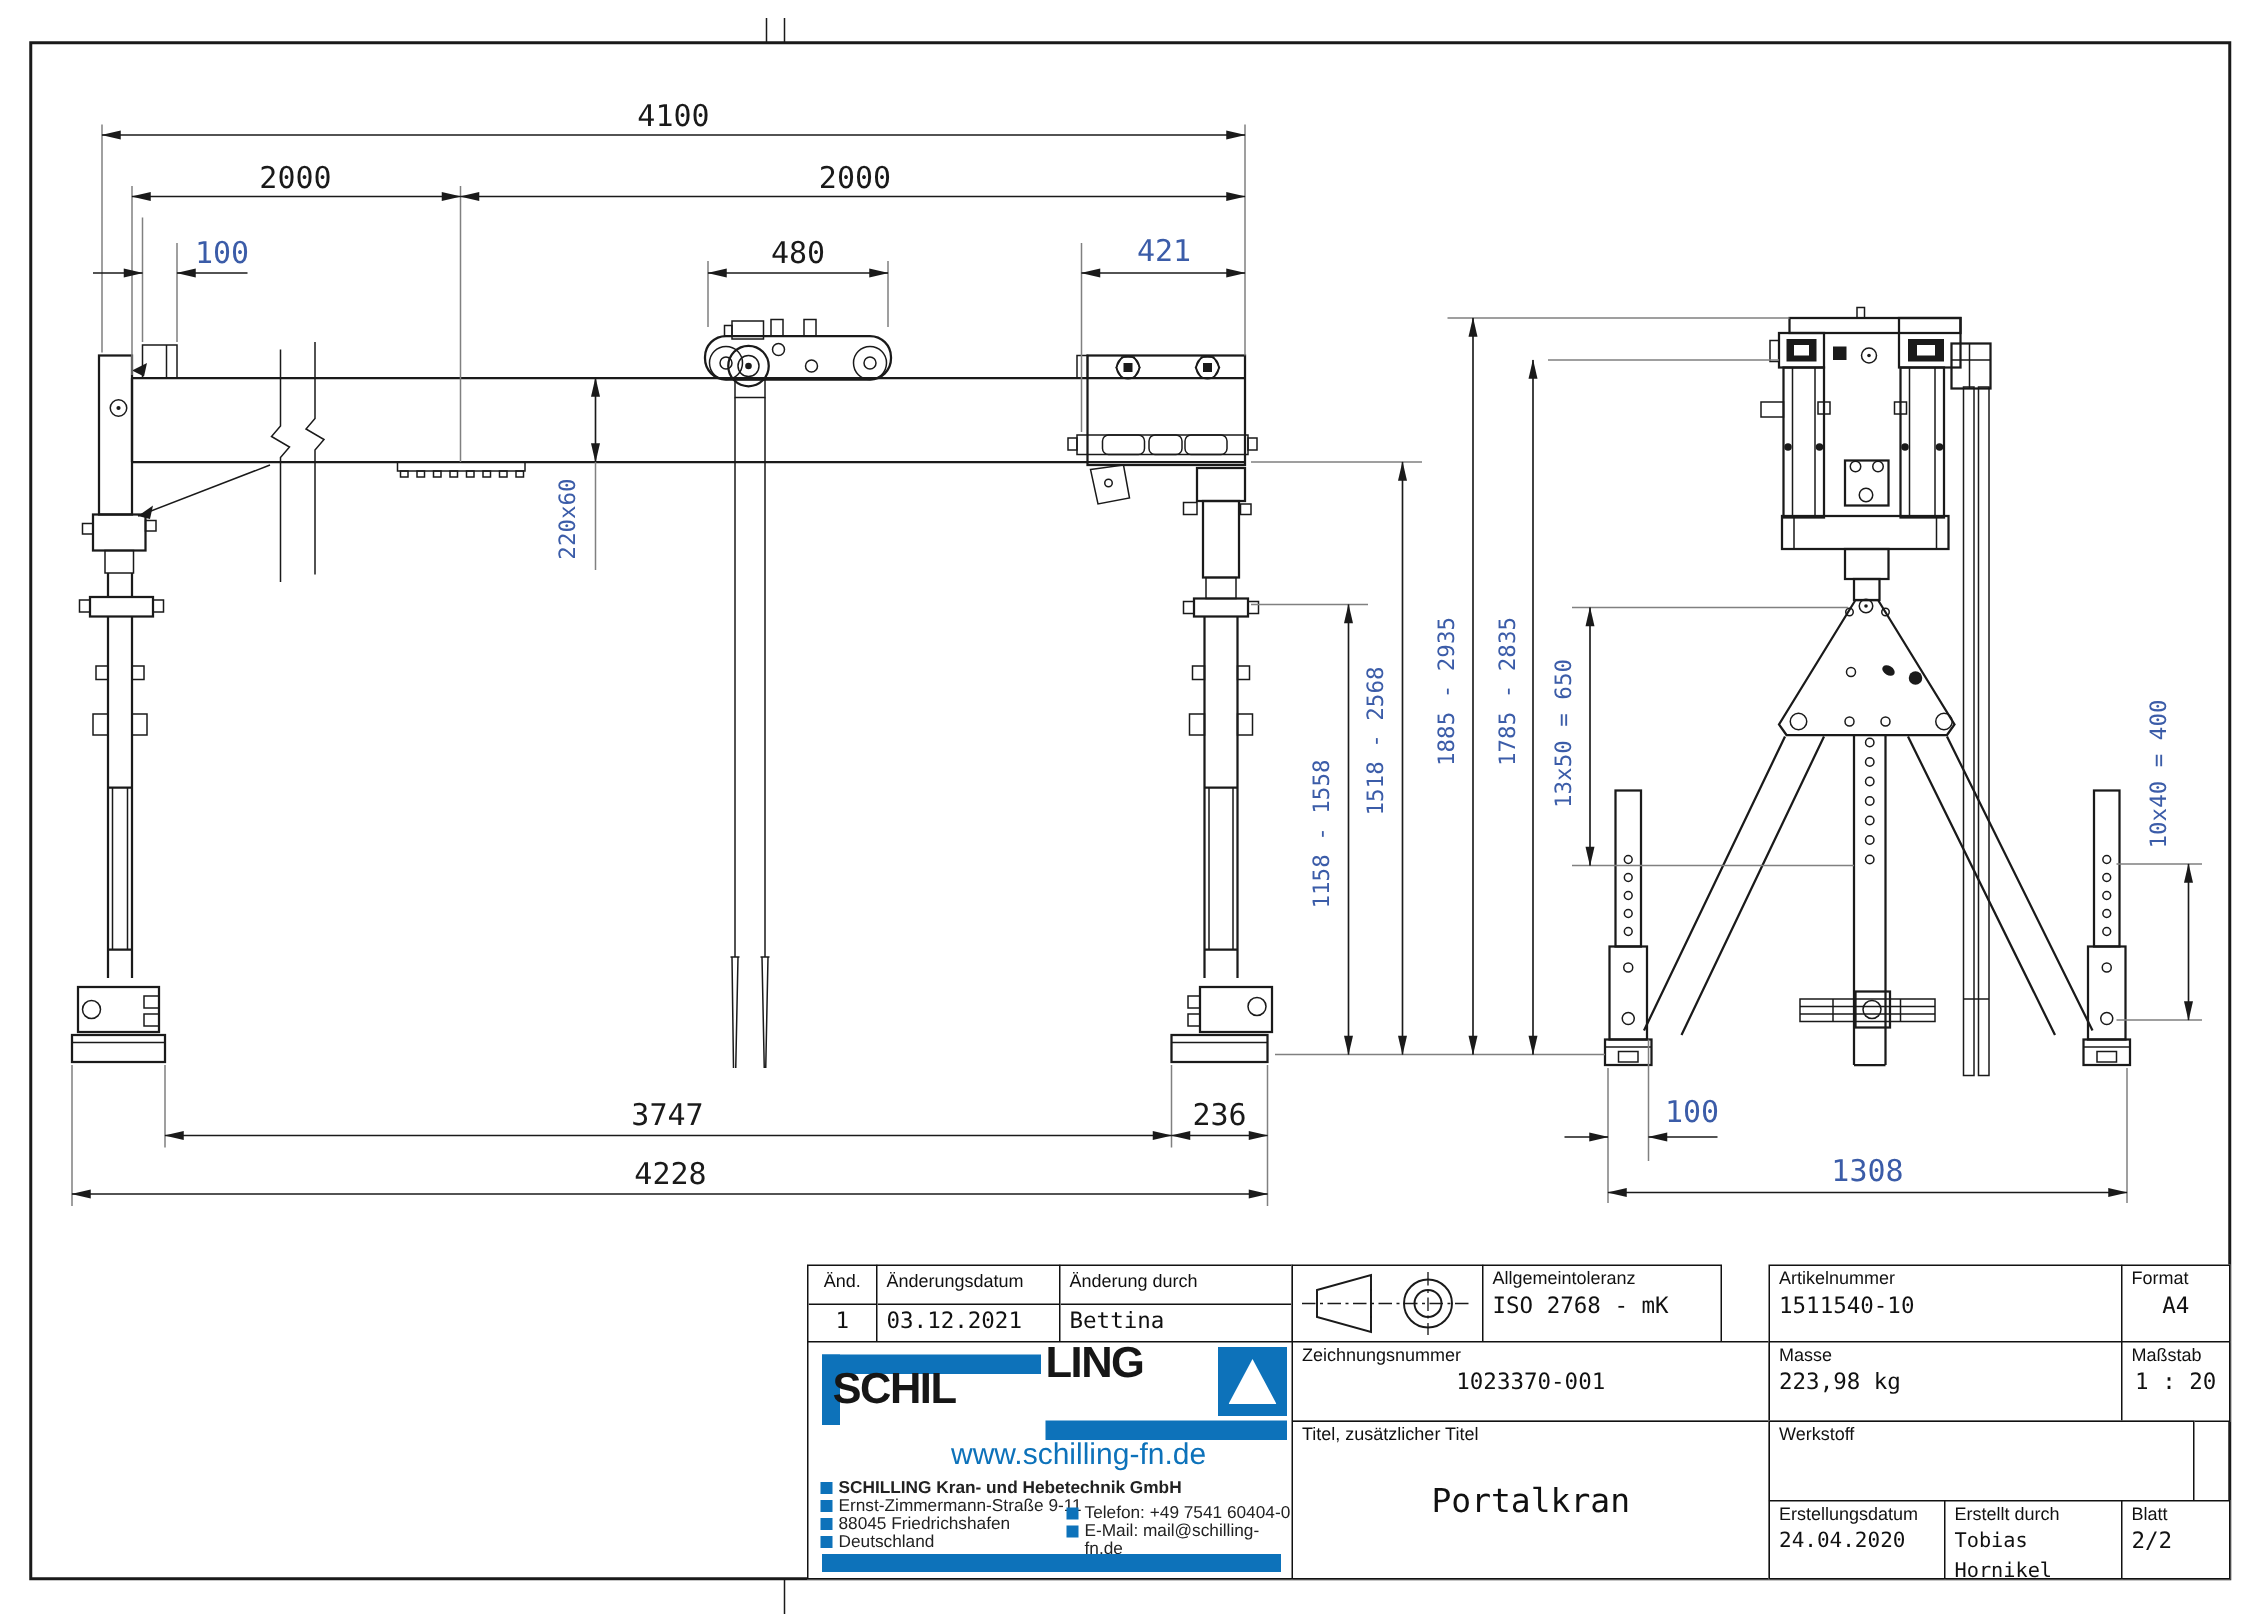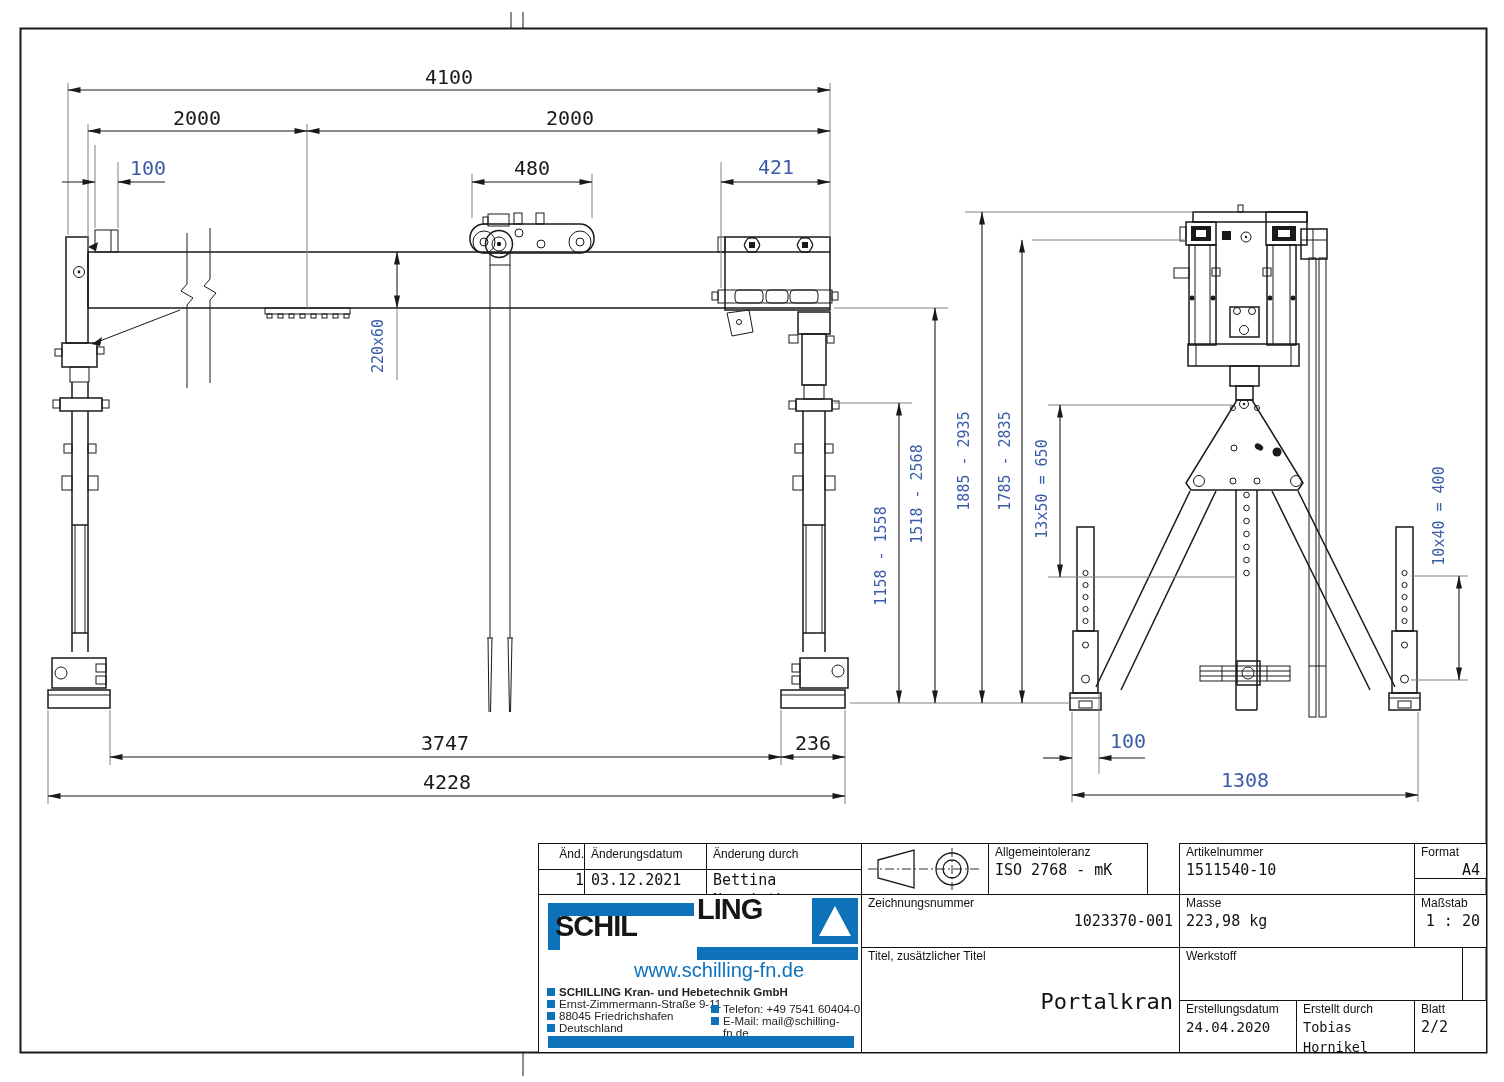--- a/index.html
+++ b/index.html
@@ -14,21 +14,21 @@
   .dim{stroke:#1a1a1a;stroke-width:1.1;fill:none;marker-start:url(#aS);marker-end:url(#aE);}
   .dime{stroke:#1a1a1a;stroke-width:1.1;fill:none;marker-end:url(#aE);}
   .dt{font-size:20px;fill:#1a1a1a;text-anchor:middle;}
   .dts{font-size:15px;fill:#1a1a1a;text-anchor:middle;}
   .bl{fill:#3b5ca8;}
   
   .tcell{position:absolute;border:1.2px solid #111;background:#fff;box-sizing:border-box;
          padding:1px 6px;overflow:hidden;}
   .tlabel{font-size:12px;color:#111;display:block;line-height:15px;}
   .tvalue{font-family:"DejaVu Sans Mono",monospace;font-size:15px;display:block;line-height:20px;}
-  .cen{text-align:right;}
+  .cen{text-align:center;}
   
   .blue{background:#0d72ba;}
   .logo-el{position:absolute;}
   .brand{font-family:"Liberation Sans",sans-serif;font-weight:800;color:#161616;
          font-size:29px;letter-spacing:-1px;line-height:1;}
   .addr{font-size:11.5px;line-height:12px;color:#222;position:absolute;}
   .bullet{position:absolute;width:8px;height:8px;background:#0d72ba;}
   .site{position:absolute;font-weight:normal;color:#0d72ba;font-size:20px;text-align:left;}
 </style>
 </head>
@@ -338,21 +338,21 @@
     </svg>
   </div>
   <div class="tcell" style="left:988px;top:843px;width:160px;height:52px;">
     <span class="tlabel">Allgemeintoleranz</span>
     <span class="tvalue">ISO 2768 - mK</span>
   </div>
   <div class="tcell" style="left:1179px;top:843px;width:236px;height:52px;">
     <span class="tlabel">Artikelnummer</span>
     <span class="tvalue">1511540-10</span>
   </div>
-  <div class="tcell" style="left:1414px;top:843px;width:73px;height:36px;">
+  <div class="tcell" style="left:1414px;top:843px;width:73px;height:52px;">
     <span class="tlabel">Format</span>
     <span class="tvalue cen">A4</span>
   </div>
   <div class="tcell" style="left:861px;top:894px;width:319px;height:54px;">
     <span class="tlabel">Zeichnungsnummer</span>
     <span class="tvalue cen">1023370-001</span>
   </div>
   <div class="tcell" style="left:1179px;top:894px;width:236px;height:54px;">
     <span class="tlabel">Masse</span>
     <span class="tvalue">223,98 kg</span>

